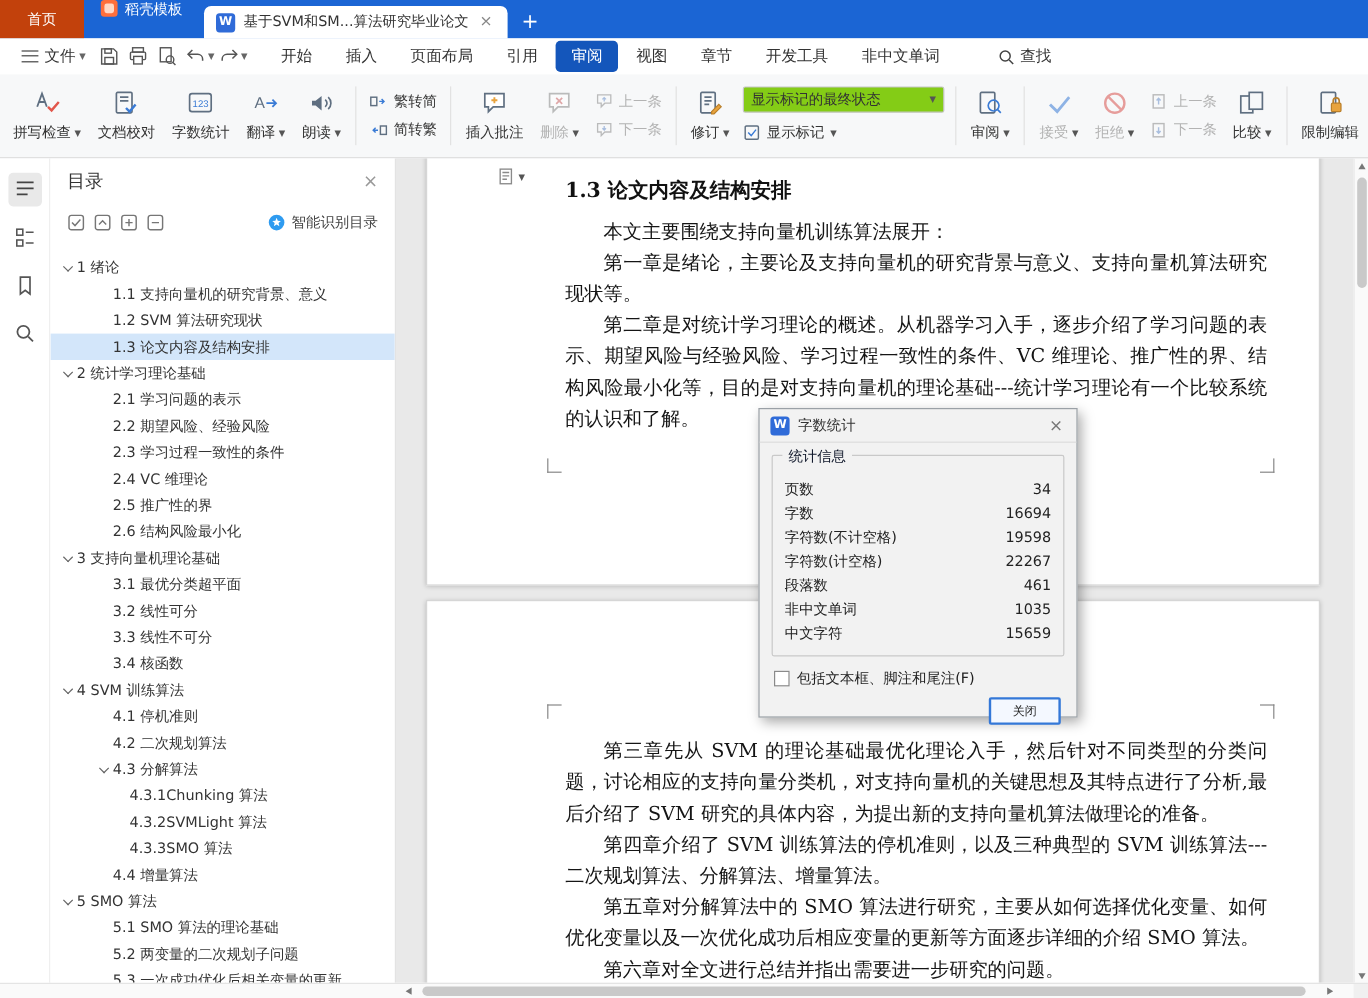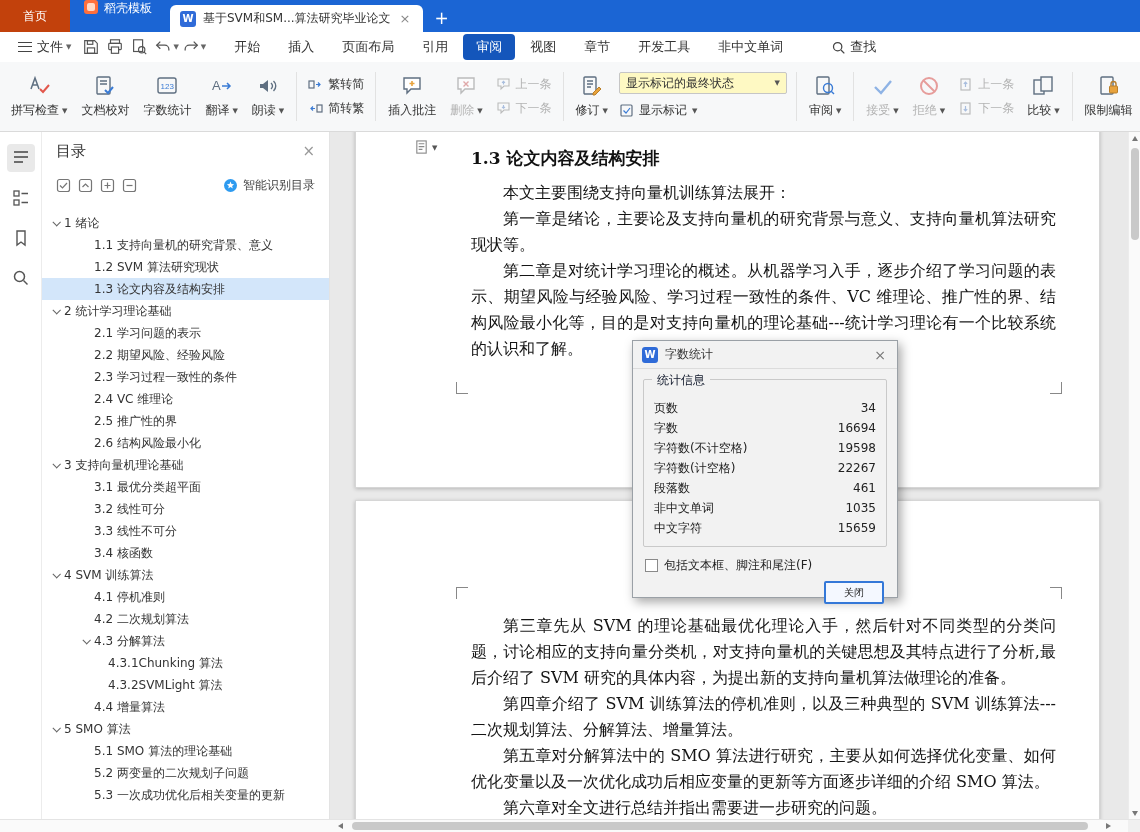--- a/index.html
+++ b/index.html
@@ -38,21 +38,21 @@
   .rb-btn{display:flex;flex-direction:column;align-items:center;justify-content:center;padding:3px 7px;gap:4px;border-radius:3px;flex:0 0 auto;}
   .rb-icon{width:24px;height:24px;}
   .rb-label{font-size:12px;color:#333;display:flex;align-items:center;gap:3px;white-space:nowrap;}
   .dd{font-size:7px;color:#555;}
   .rb-btn.disabled .rb-label, .rb-small.disabled{color:#b3b3b3;}
   .rb-btn.disabled .rb-icon, .rb-small.disabled .sm-ic{opacity:.55;}
   .rb-stack{display:flex;flex-direction:column;justify-content:center;gap:3px;flex:0 0 auto;}
   .rb-small{display:flex;align-items:center;gap:5px;padding:2px 6px;font-size:12px;color:#333;white-space:nowrap;}
   .sm-ic{width:15px;height:15px;flex:0 0 15px;}
   .combo-col{display:flex;flex-direction:column;justify-content:center;gap:6px;flex:0 0 auto;margin:0 4px;}
-  .combo{width:168px;height:22px;border:1px solid #c6c6c6;background:#fef9c3;display:flex;align-items:center;justify-content:space-between;padding:0 6px;font-size:12px;color:#333;border-radius:2px;}
+  .combo{width:168px;height:22px;border:1px solid #c6c6c6;background:#84cc16;display:flex;align-items:center;justify-content:space-between;padding:0 6px;font-size:12px;color:#333;border-radius:2px;}
 
   
   .main{flex:1;display:flex;min-height:0;}
   .sidestrip{flex:0 0 42px;background:#fff;border-right:1px solid #ececec;display:flex;flex-direction:column;align-items:center;padding-top:12px;gap:12px;}
   .side-icon{width:28px;height:28px;display:flex;align-items:center;justify-content:center;border-radius:4px;}
   .side-icon.active{background:#e9e9e9;}
 
   .toc{flex:0 0 288px;background:#fff;border-right:1px solid #e3e3e3;display:flex;flex-direction:column;min-height:0;}
   .toc-head{flex:0 0 38px;display:flex;align-items:center;justify-content:space-between;padding:0 14px;}
   .toc-title{font-size:15px;color:#333;}
@@ -581,20 +581,23 @@
           </div>
           <div class="toc-item lv1 haschev">
             <span class="chev"></span>
             <span>4.3 分解算法</span>
           </div>
           <div class="toc-item lv2">
             <span>4.3.1Chunking 算法</span>
           </div>
           <div class="toc-item lv2">
             <span>4.3.2SVMLight 算法</span>
+          </div>
+          <div class="toc-item lv2">
+            <span>4.3.3SMO 算法</span>
           </div>
           <div class="toc-item lv1">
             <span>4.4 增量算法</span>
           </div>
           <div class="toc-item lv0 haschev">
             <span class="chev"></span>
             <span>5 SMO 算法</span>
           </div>
           <div class="toc-item lv1">
             <span>5.1 SMO 算法的理论基础</span>

